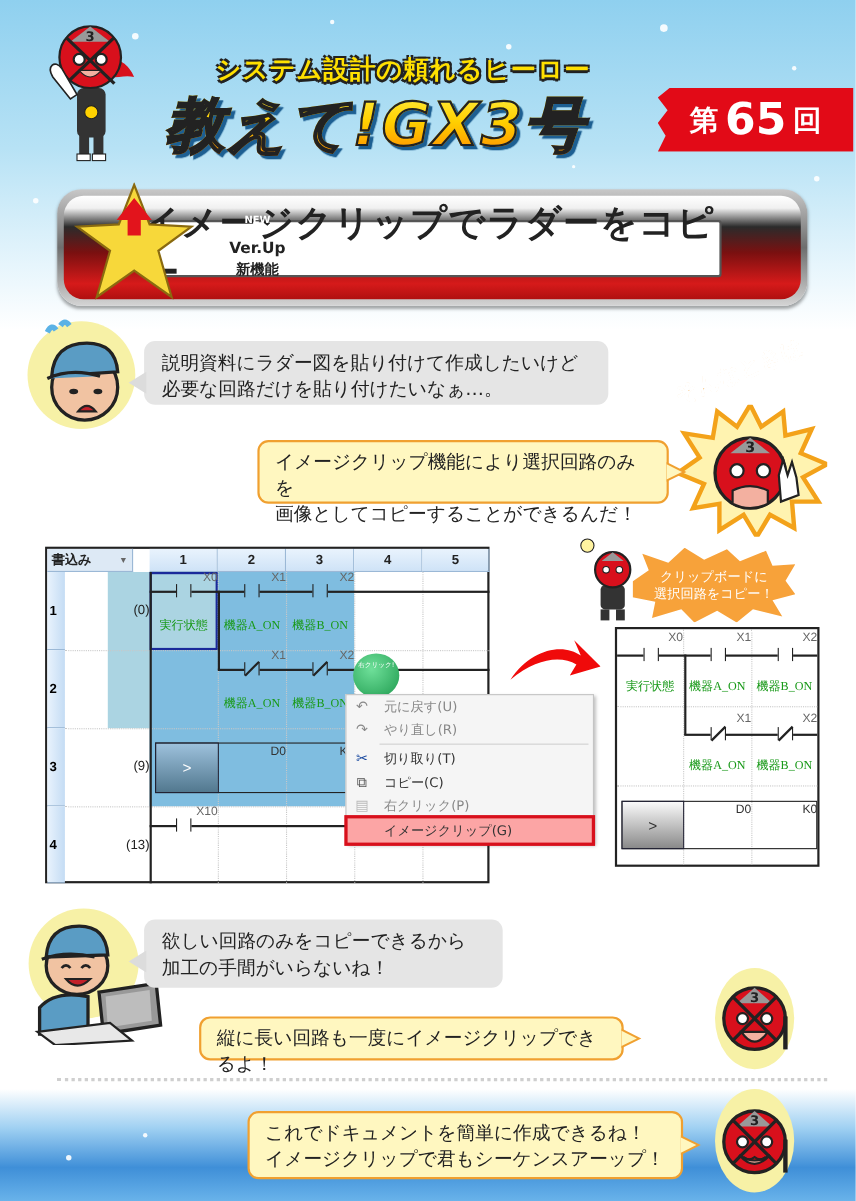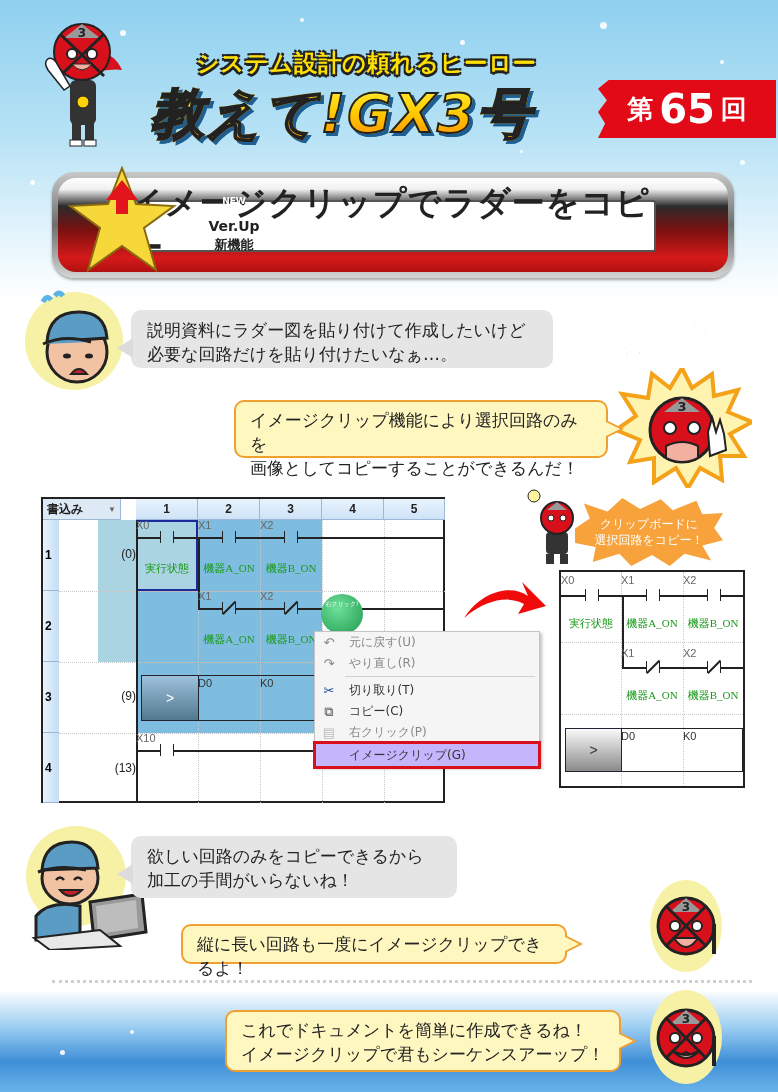--- a/index.html
+++ b/index.html
@@ -112,39 +112,39 @@
     border-right: 1px solid #9bb8d6; border-bottom: 1px solid #9bb8d6;
     font-size: 12px; font-weight: bold; color: #222; display: flex; align-items: center; justify-content: center; }
   .lrowhdr { position: absolute; left: 0; width: 16px; background: linear-gradient(90deg, #e9f3fd, #c4dcf4);
     border-bottom: 1px solid #9bb8d6; font-size: 12px; font-weight: bold; display: flex; align-items: center; padding-left: 2px; }
   .lstep { position: absolute; left: 55px; width: 38px; font-size: 12px; text-align: right; color: #222; }
   .lcell-sel { position: absolute; background: #7fbde0; }
   .lcell-light { position: absolute; background: #abd4e2; }
   .lgrid-v { position: absolute; width: 0; border-left: 1px dotted #c8c8c8; }
   .lgrid-h { position: absolute; height: 0; border-top: 1px dotted #c8c8c8; }
   .lline { position: absolute; background: #222; }
-  .ldev { position: absolute; font-size: 11px; color: #666; text-align: left; }
+  .ldev { position: absolute; font-size: 11px; color: #666; text-align: right; }
   .lcom { position: absolute; font-size: 11px; color: #1a9a1a; text-align: center; white-space: nowrap; font-family: Liberation Serif, serif; }
   .contact { position: absolute; width: 14px; height: 12px; border-left: 1.5px solid #222; border-right: 1.5px solid #222; }
   .contact.nc::after { content:""; position:absolute; left:-3px; top:5px; width:18px; height:1.5px; background:#222; transform: rotate(-45deg); }
   .fbox { position: absolute; background: linear-gradient(#9dc1dc, #52788f); border: 1px solid #223; color: #fff;
     font-size: 14px; display: flex; align-items: center; justify-content: center; }
 
   
   .ctx-menu {
     position: absolute; left: 314px; top: 631px; width: 226px; height: 136px;
     background: #f5f5f5; border: 1px solid #c4c4c4; box-shadow: 2px 2px 3px rgba(0,0,0,.25);
     font-size: 12px; font-family: "DejaVu Sans", sans-serif;
   }
   .ctx-item { position: absolute; left: 0; width: 100%; height: 21px; display: flex; align-items: center; }
   .ctx-item .ic { width: 28px; text-align: center; font-size: 13px; color: #888; }
   .ctx-item .tx { padding-left: 6px; color: #333; }
   .ctx-item.disabled .tx { color: #888; }
   .ctx-sep { position: absolute; left: 30px; right: 4px; height: 1px; background: #d0d0d0; }
-  .ctx-item.hl { background: #c4b5fd; outline: 3px solid #d8101c; outline-offset: -1px; text-align: right; }
+  .ctx-item.hl { background: #fca5a5; outline: 3px solid #d8101c; outline-offset: -1px; text-align: right; }
 
   .rclick { position: absolute; left: 321px; top: 594px; width: 42px; height: 40px; border-radius: 50%;
     background: radial-gradient(circle at 40% 35%, #6fe09a, #1e9a4e); color: #fff; font-size: 6px; text-align:center; padding-top: 6px; }
 
   
   .copied {
     position: absolute; left: 559px; top: 570px; width: 186px; height: 218px;
     border: 2px solid #222; background: #fff; font-family: "Liberation Sans", sans-serif;
   }
 

